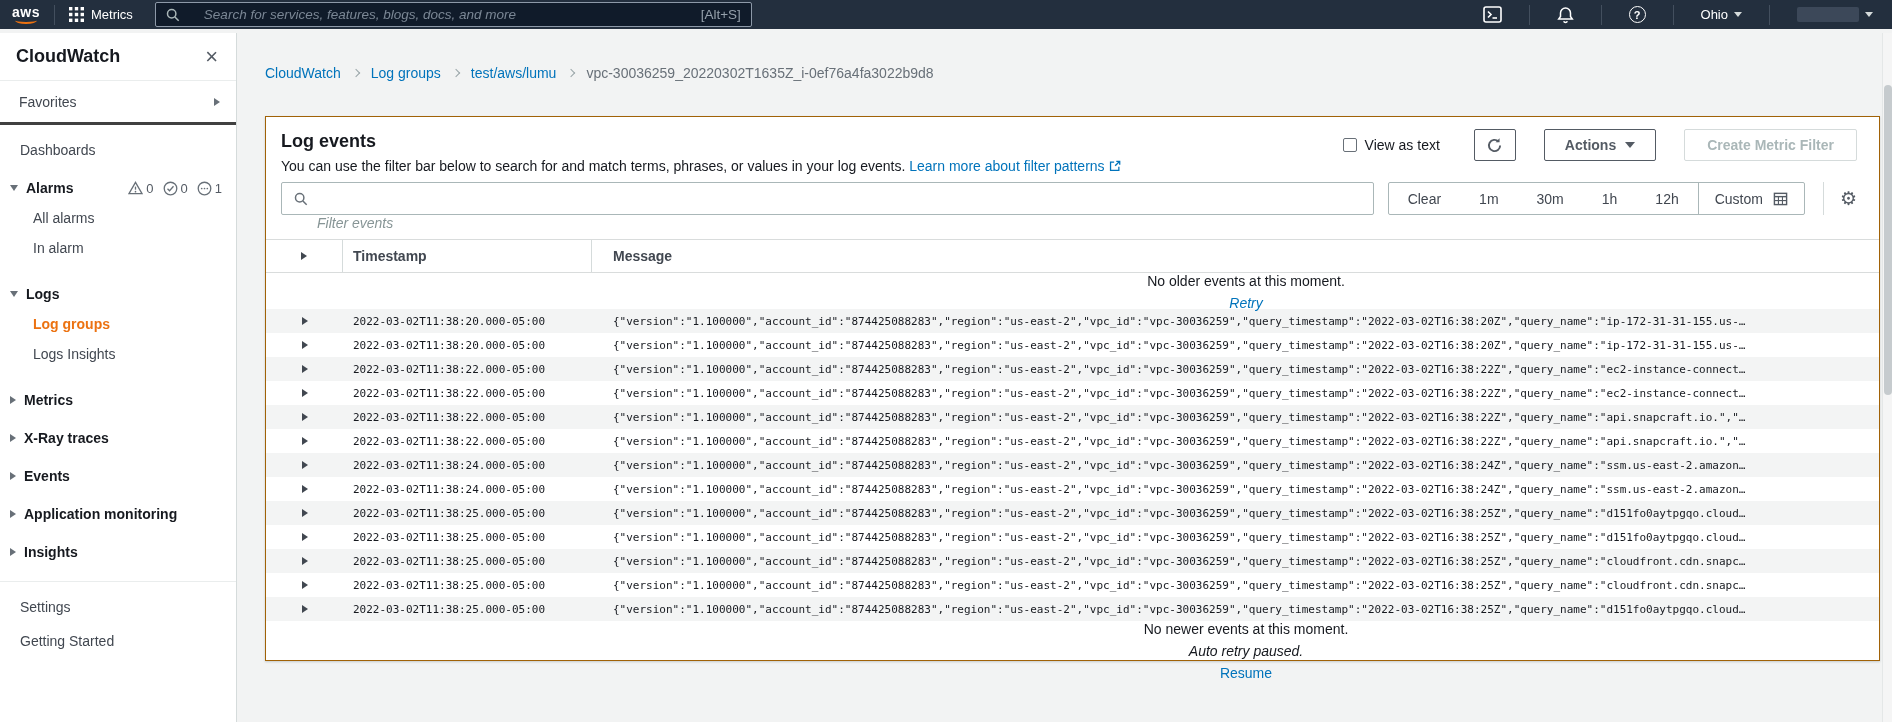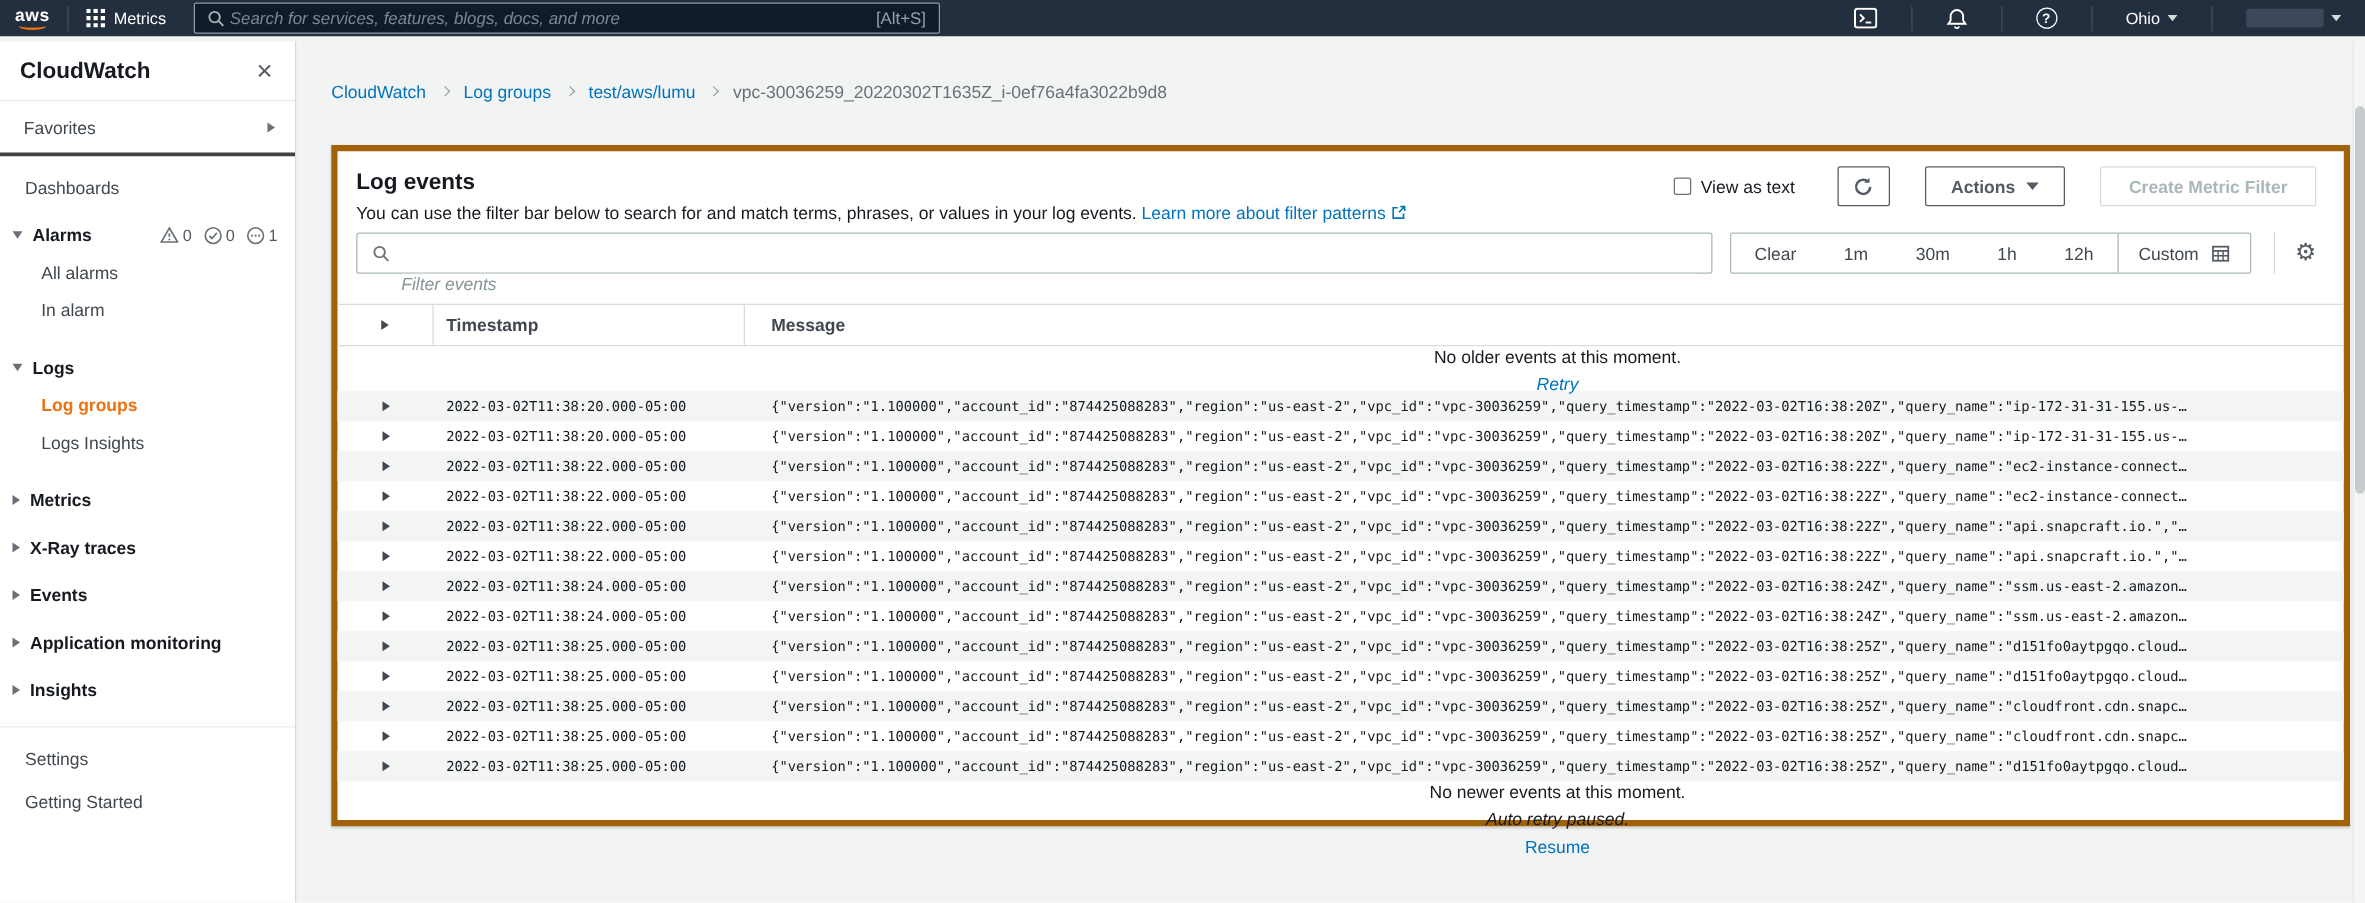--- a/index.html
+++ b/index.html
@@ -11,21 +11,21 @@
   .topbar { position:absolute; top:0; left:0; width:1892px; height:29px; background:#232f3e;
     display:flex; align-items:center; z-index:10; }
   .aws-logo { margin-left:12px; display:flex; flex-direction:column; align-items:center; cursor:pointer; }
   .aws-logo .txt { color:#fff; font-weight:bold; font-size:14px; line-height:13px; letter-spacing:.5px; }
   .aws-logo .swoosh { width:22px; height:7px; border-bottom:2px solid #ec7211; border-radius:50%; margin-top:-2px; }
   .tb-divider { width:1px; height:20px; background:#434f5e; margin:0 14px; }
   .tb-item { display:flex; align-items:center; gap:7px; color:#fff; font-size:13px; cursor:pointer; }
   .tb-search { margin-left:22px; width:597px; height:25px; background:#101b2a; border:1px solid #8d99a8;
     border-radius:2px; display:flex; align-items:center; padding:0 10px; }
   .tb-search input { flex:1; background:transparent; border:none; outline:none; color:#f9a8d4;
-    font-size:13.5px; font-style:italic; margin-left:4px; font-family:"Liberation Sans",sans-serif; }
+    font-size:13.5px; font-style:italic; margin-left:24px; font-family:"Liberation Sans",sans-serif; }
   .tb-search input::placeholder { color:#7b8795; font-style:italic; }
   .tb-search .alts { color:#95a0ab; font-size:13.5px; }
   .tb-right { margin-left:auto; display:flex; align-items:center; height:33px; }
   .tb-icon { display:flex; align-items:center; justify-content:center; cursor:pointer; }
   .help-circle { width:17px; height:17px; border:1.6px solid #fff; border-radius:50%; color:#fff;
     font-size:11px; font-weight:bold; display:flex; align-items:center; justify-content:center; }
   .region { color:#fff; font-size:13px; display:flex; align-items:center; gap:6px; cursor:pointer; }
   .caret-down-w { width:0; height:0; border-left:4px solid transparent; border-right:4px solid transparent; border-top:5px solid #d5dbdb; }
   .acct-redacted { width:62px; height:15px; background:#3c4859; border-radius:2px; filter:blur(.6px); }
   .tb-right .pad { padding:0 13px; }
@@ -61,21 +61,21 @@
 
   
   .main { flex:1; position:relative; padding:30px 0 0 28px; }
   .breadcrumb { display:flex; align-items:center; font-size:14px; gap:10px; height:20px; }
   .breadcrumb a { color:#0073bb; text-decoration:none; cursor:pointer; }
   .breadcrumb .current { color:#687078; }
   .bc-chev { width:6px; height:6px; border-top:1.6px solid #99a5a8; border-right:1.6px solid #99a5a8;
     transform:rotate(45deg); margin:0 2px; }
 
   
-  .card { margin-top:33px; width:1615px; height:545px; background:#fff; border:5px solid #a16207;
+  .card { margin-top:33px; width:1615px; height:545px; background:#fff; border:1px solid #a16207;
     box-shadow:0 1px 2px rgba(0,28,36,.18); position:relative; }
   .card-head { position:relative; padding:14px 20px 0 15px; }
   .panel-title { font-size:18px; font-weight:bold; color:#16191f; }
   .panel-desc { margin-top:6px; font-size:14px; color:#16191f; }
   .panel-desc a { color:#0073bb; text-decoration:none; cursor:pointer; }
   .head-controls { position:absolute; top:12px; right:22px; display:flex; align-items:center; gap:28px; }
   .chk-row { display:flex; align-items:center; gap:8px; font-size:14px; color:#16191f; margin-right:6px; }
   .checkbox { width:14px; height:14px; border:1px solid #687078; border-radius:2px; background:#fff; cursor:pointer; }
   .btn { height:32px; background:#fff; border:1px solid #545b64; border-radius:2px; display:flex;
     align-items:center; justify-content:center; font-size:14px; font-weight:bold; color:#545b64; cursor:pointer; }

